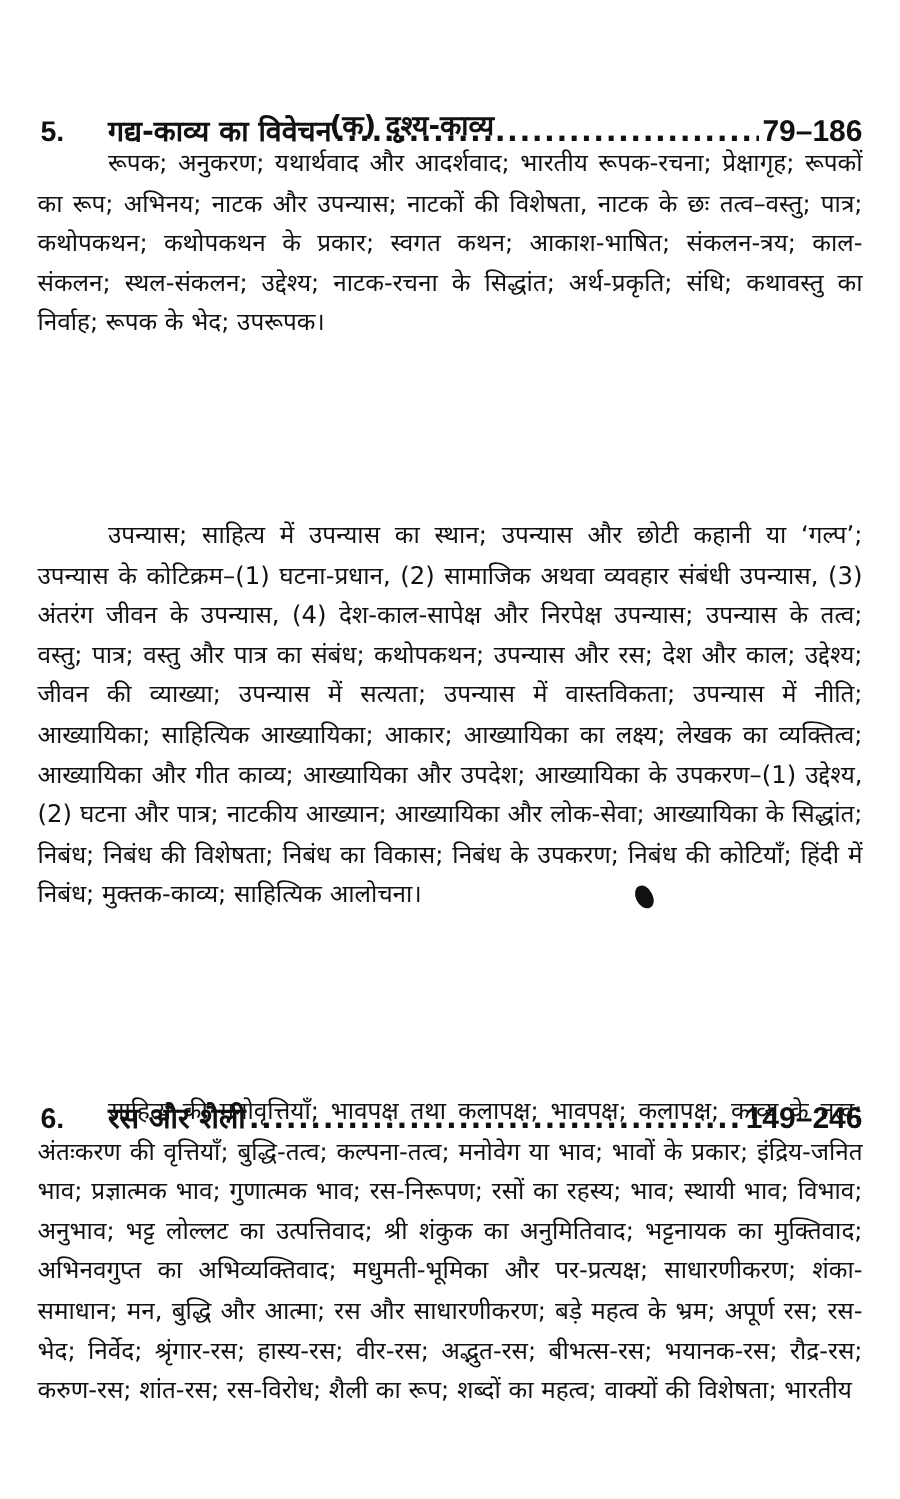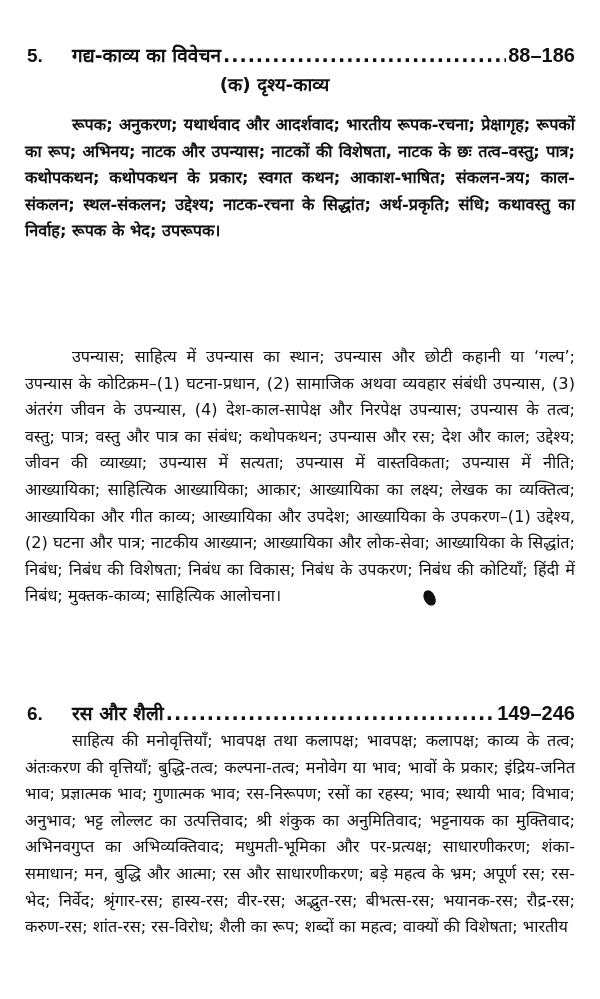--- a/index.html
+++ b/index.html
@@ -2,46 +2,46 @@
 <html><head>
 <meta charset="utf-8">
 <style>
   html, body { margin: 0; padding: 0; background: #ffffff; }
   body { width: 600px; height: 999px; overflow: hidden; position: relative;
          font-family: "DejaVu Sans", "Liberation Sans", sans-serif; color: #111; }
   .page { position: absolute; left: 0; top: 0; width: 600px; height: 999px; }
   .chapter { position: absolute; left: 27px; width: 548px; display: flex;
              align-items: baseline; font-weight: bold; font-size: 19px; line-height: 26px; }
   .chapter .num { width: 45px; flex: none; font-family: "Liberation Sans", sans-serif; }
-  .chapter .title { flex: none; white-space: nowrap; }
+  .chapter .title { flex: none; white-space: nowrap; margin-top: 33px; }
   .chapter .leader { flex: 1; overflow: hidden; white-space: nowrap; margin: 0 2px;
                      letter-spacing: 1px; font-weight: bold; }
   .chapter .leader::before { content: "................................................................................................................"; }
   .chapter .pages { flex: none; font-family: "Liberation Sans", sans-serif; font-size: 20px; }
   .subhead { position: absolute; left: 0; width: 549px; text-align: center;
              font-weight: bold; font-size: 18.5px; line-height: 26px; }
   .para { position: absolute; left: 25px; width: 550px; font-size: 16.2px;
           line-height: 26.6px; text-align: justify; text-indent: 47px; margin: 0; }
   .blot { position: absolute; left: 424px; top: 590px; width: 11px; height: 16px;
           background: #111; border-radius: 50% 50% 45% 55%; transform: rotate(-25deg); }
 </style>
 </head>
 <body>
 
 <div class="page">
 
   <div class="chapter" style="top:42px;">
     <span class="num">5.</span>
     <span class="title">गद्य-काव्य का विवेचन</span>
     <span class="leader"></span>
-    <span class="pages">88–186</span>
+    <span class="pages">79–186</span>
   </div>
 
   <div class="subhead" style="top:72px;">(क) दृश्य-काव्य</div>
-  <p class="para" style="top:112px;font-weight:bold;">रूपक; अनुकरण; यथार्थवाद और आदर्शवाद; भारतीय रूपक-रचना; प्रेक्षागृह; रूपकों का रूप; अभिनय; नाटक और उपन्यास; नाटकों की विशेषता, नाटक के छः तत्व–वस्तु; पात्र; कथोपकथन; कथोपकथन के प्रकार; स्वगत कथन; आकाश-भाषित; संकलन-त्रय; काल-संकलन; स्थल-संकलन; उद्देश्य; नाटक-रचना के सिद्धांत; अर्थ-प्रकृति; संधि; कथावस्तु का निर्वाह; रूपक के भेद; उपरूपक।</p>
+  <p class="para" style="top:96px;">रूपक; अनुकरण; यथार्थवाद और आदर्शवाद; भारतीय रूपक-रचना; प्रेक्षागृह; रूपकों का रूप; अभिनय; नाटक और उपन्यास; नाटकों की विशेषता, नाटक के छः तत्व–वस्तु; पात्र; कथोपकथन; कथोपकथन के प्रकार; स्वगत कथन; आकाश-भाषित; संकलन-त्रय; काल-संकलन; स्थल-संकलन; उद्देश्य; नाटक-रचना के सिद्धांत; अर्थ-प्रकृति; संधि; कथावस्तु का निर्वाह; रूपक के भेद; उपरूपक।</p>
 
   <p class="para" style="top:344px;">उपन्यास; साहित्य में उपन्यास का स्थान; उपन्यास और छोटी कहानी या ‘गल्प’; उपन्यास के कोटिक्रम–(1) घटना-प्रधान, (2) सामाजिक अथवा व्यवहार संबंधी उपन्यास, (3) अंतरंग जीवन के उपन्यास, (4) देश-काल-सापेक्ष और निरपेक्ष उपन्यास; उपन्यास के तत्व; वस्तु; पात्र; वस्तु और पात्र का संबंध; कथोपकथन; उपन्यास और रस; देश और काल; उद्देश्य; जीवन की व्याख्या; उपन्यास में सत्यता; उपन्यास में वास्तविकता; उपन्यास में नीति; आख्यायिका; साहित्यिक आख्यायिका; आकार; आख्यायिका का लक्ष्य; लेखक का व्यक्तित्व; आख्यायिका और गीत काव्य; आख्यायिका और उपदेश; आख्यायिका के उपकरण–(1) उद्देश्य, (2) घटना और पात्र; नाटकीय आख्यान; आख्यायिका और लोक-सेवा; आख्यायिका के सिद्धांत; निबंध; निबंध की विशेषता; निबंध का विकास; निबंध के उपकरण; निबंध की कोटियाँ; हिंदी में निबंध; मुक्तक-काव्य; साहित्यिक आलोचना।</p>
 
   <div class="blot"></div>
 
   <div class="chapter" style="top:700px;">
     <span class="num">6.</span>
     <span class="title">रस और शैली</span>
     <span class="leader"></span>
     <span class="pages">149–246</span>

